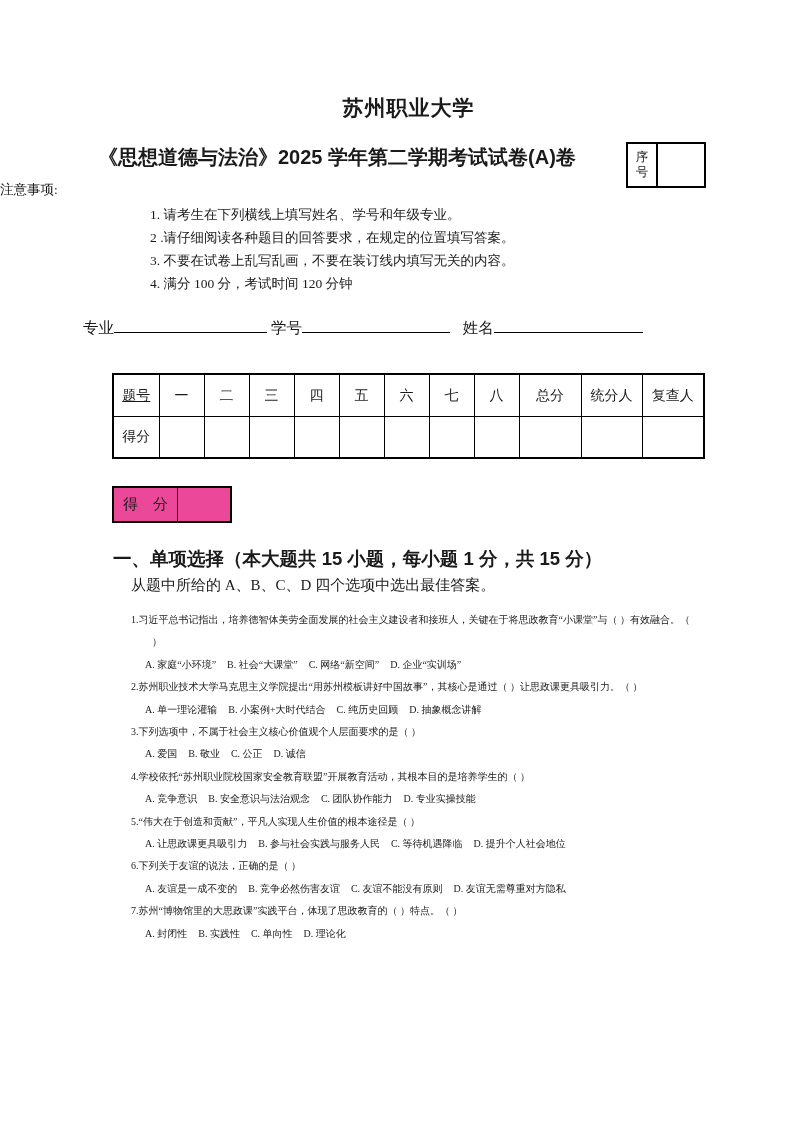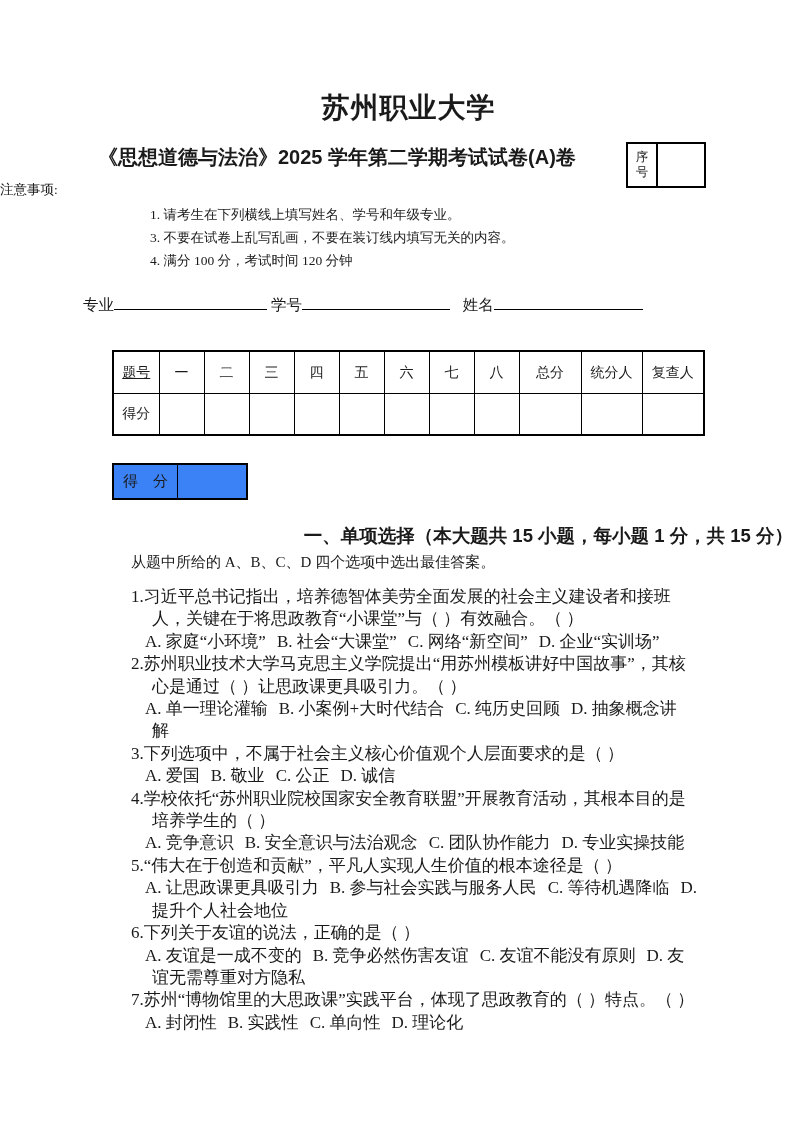--- a/index.html
+++ b/index.html
@@ -5,21 +5,21 @@
   html,body{margin:0;padding:0;}
   body{
     width:793px;height:1122px;
     background:#ffffff;color:#1a1a1a;
     font-family:"Liberation Serif", serif;
     position:relative;overflow:hidden;
   }
   .university-title{
     padding-top:94px;text-align:center;
     font-family:"Liberation Sans", sans-serif;
-    font-weight:bold;font-size:28px;line-height:28px;
+    font-weight:bold;font-size:21px;line-height:28px;
     letter-spacing:1px;
     margin-left:24px;
   }
   .subtitle-row{
     margin-top:21px;padding-left:98px;
     font-family:"Liberation Sans", sans-serif;
     font-weight:bold;font-size:20px;line-height:28px;
   }
   .serial-box{
     position:absolute;left:626px;top:142px;
@@ -48,35 +48,35 @@
   }
   .score-table td{
     border:1px solid #000;text-align:center;vertical-align:middle;
     padding:0;overflow:hidden;
   }
   .score-table{border:2px solid #000;}
   .score-table tr.header-row td{height:41px;}
   .score-table tr.value-row td{height:40px;}
   .qhao-underline{text-decoration:underline;}
   .mini-score-box{
-    margin:27px 0 0 112px;width:136px;height:37px;
-    border:2px solid #000;box-sizing:border-box;display:flex;background:#3b82f6;
+    margin:27px 0 0 112px;width:120px;height:37px;
+    border:2px solid #000;box-sizing:border-box;display:flex;background:#ec4899;
   }
   .mini-score-label{
     width:64px;border-right:1.5px solid #000;box-sizing:border-box;
     display:flex;align-items:center;justify-content:center;font-size:15px;
   }
   .mini-score-value{flex:1;}
   .section-heading{
     margin:23px 0 0 113px;
     font-family:"Liberation Sans", sans-serif;
-    font-weight:bold;font-size:18.5px;line-height:26px;text-align:right;
+    font-weight:bold;font-size:18.5px;line-height:26px;
   }
   .section-instruction{margin:2px 0 0 131px;font-size:15px;line-height:22px;}
-  .questions{margin:13px 0 0 131px;width:568px;font-size:17px;line-height:22.4px;}
+  .questions{margin:13px 0 0 131px;width:568px;font-size:10px;line-height:22.4px;}
   .q-block{margin:0;}
   .q-text{margin:0;padding-left:21px;text-indent:-21px;}
   .q-options{margin:0;padding-left:21px;text-indent:-7px;}
   .q-option{margin-right:11px;}
 </style>
 </head>
 <body>
 
 <div class="university-title">苏州职业大学</div>
 
@@ -86,20 +86,21 @@
   <div class="serial-label-cell">
     <span>序</span>
     <span>号</span>
   </div>
   <div class="serial-value-cell"></div>
 </div>
 
 <div class="notice-title">注意事项:</div>
 <div class="notice-list">
   <div>1. 请考生在下列横线上填写姓名、学号和年级专业。</div>
+  <div>2 .请仔细阅读各种题目的回答要求，在规定的位置填写答案。</div>
   <div>3. 不要在试卷上乱写乱画，不要在装订线内填写无关的内容。</div>
   <div>4. 满分 100 分，考试时间 120 分钟</div>
 </div>
 
 <div class="student-info-line">
   <span>专业</span><span class="blank-line blank-major"></span>
   <span>学号</span><span class="blank-line blank-sid"></span>
   <span>姓名</span><span class="blank-line blank-name"></span>
 </div>
 

